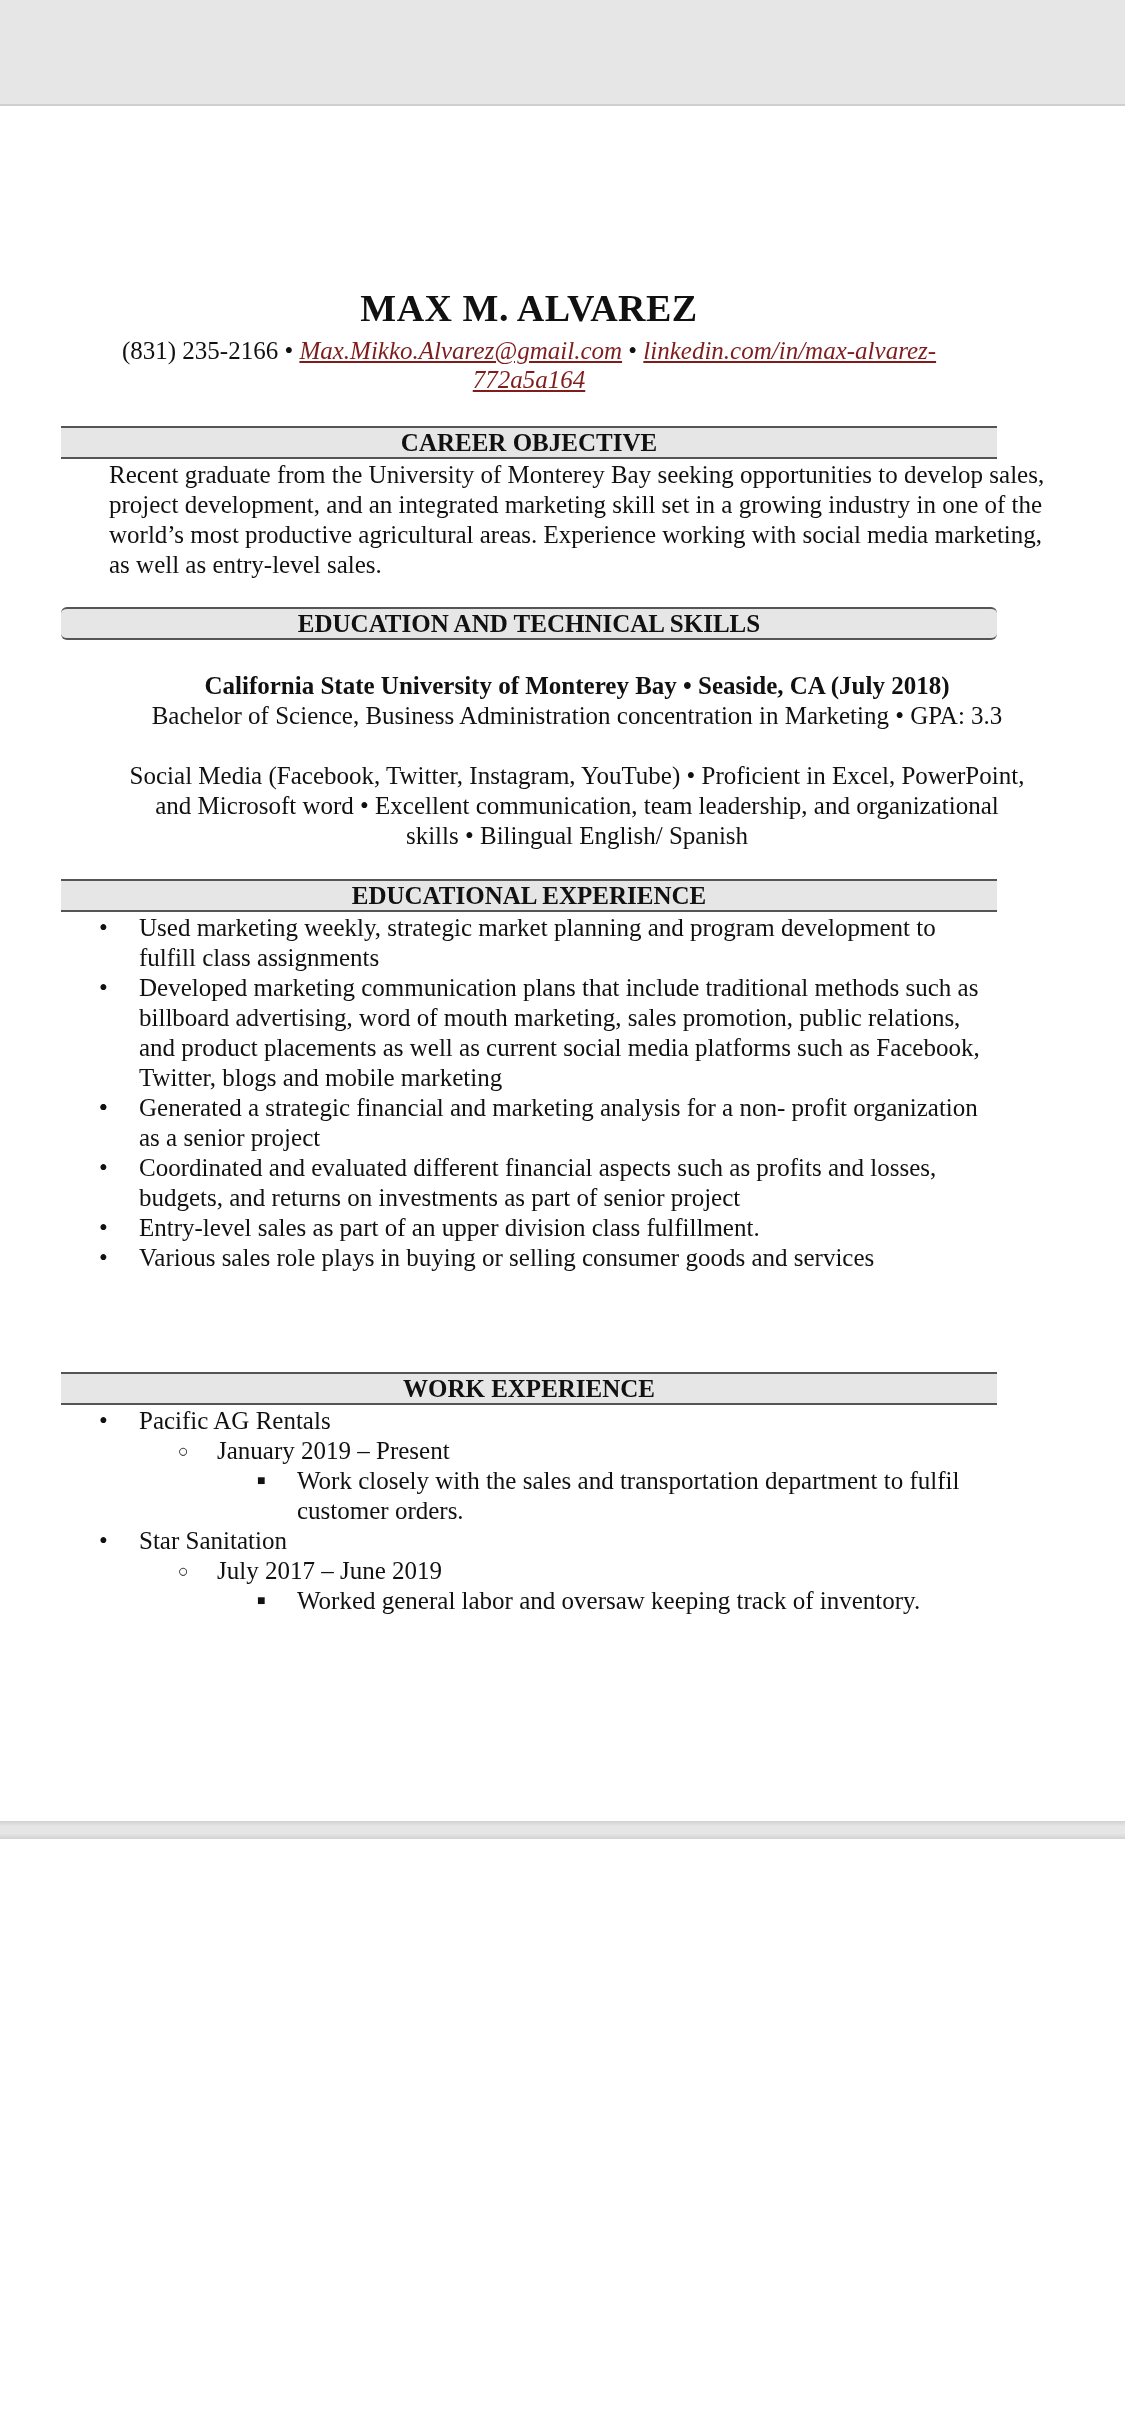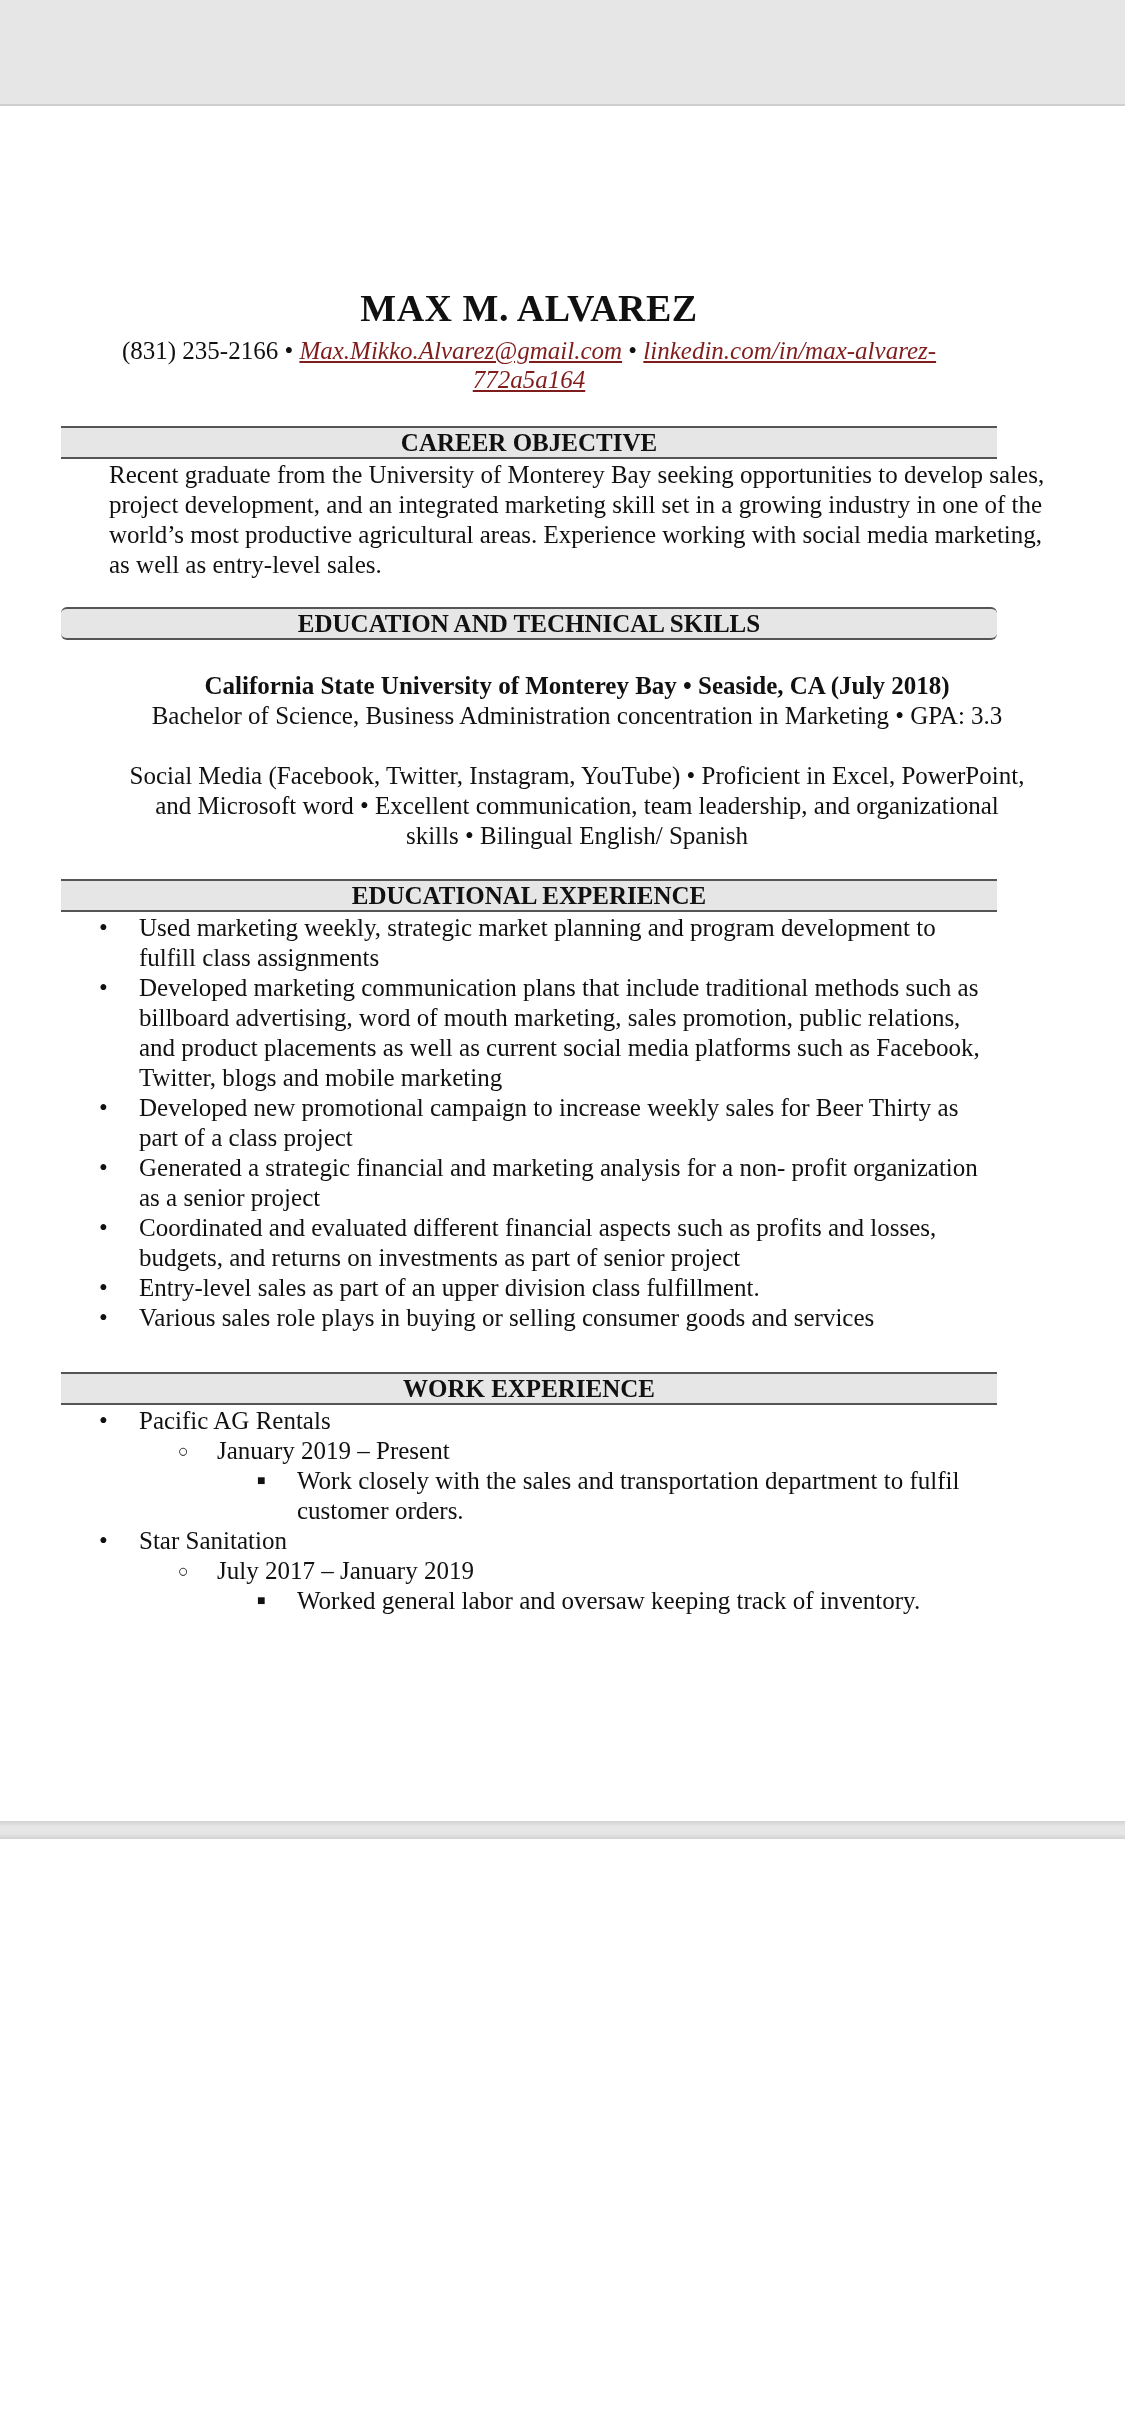--- a/index.html
+++ b/index.html
@@ -72,32 +72,32 @@
 
   <div class="section-bar" style="top:607px;border-radius:6px;">EDUCATION AND TECHNICAL SKILLS</div>
   <div class="para center bold" style="top:671px;">California State University of Monterey Bay • Seaside, CA (July 2018)</div>
   <div class="para center" style="top:701px;">Bachelor of Science, Business Administration concentration in Marketing • GPA: 3.3</div>
   <div class="para center" style="top:761px; left:20px; width:896px;">Social Media (Facebook, Twitter, Instagram, YouTube) • Proficient in Excel, PowerPoint, and Microsoft word • Excellent communication, team leadership, and organizational skills • Bilingual English/ Spanish</div>
 
   <div class="section-bar" style="top:879px;">EDUCATIONAL EXPERIENCE</div>
   <ul class="blist" style="top:913px;">
     <li class="l1"><span class="mark">•</span><span>Used marketing weekly, strategic market planning and program development to fulfill class assignments</span></li>
     <li class="l1"><span class="mark">•</span><span>Developed marketing communication plans that include traditional methods such as billboard advertising, word of mouth marketing, sales promotion, public relations, and product placements as well as current social media platforms such as Facebook, Twitter, blogs and mobile marketing</span></li>
-    <li class="l1"><span class="mark">•</span><span>Developed new promotional campaign to increase weekly sales for Beer Thirty as part of a class project</span></li>
+    <li class="l1"><span class="mark">•</span></li>
     <li class="l1"><span class="mark">•</span><span>Generated a strategic financial and marketing analysis for a non- profit organization as a senior project</span></li>
     <li class="l1"><span class="mark">•</span><span>Coordinated and evaluated different financial aspects such as profits and losses, budgets, and returns on investments as part of senior project</span></li>
     <li class="l1"><span class="mark">•</span><span>Entry-level sales as part of an upper division class fulfillment.</span></li>
     <li class="l1"><span class="mark">•</span><span>Various sales role plays in buying or selling consumer goods and services</span></li>
   </ul>
 
   <div class="section-bar" style="top:1372px;">WORK EXPERIENCE</div>
   <ul class="blist" style="top:1406px;">
     <li class="l1"><span class="mark">•</span><span>Pacific AG Rentals</span></li>
     <li class="l2"><span class="mark">○</span><span>January 2019 – Present</span></li>
     <li class="l3"><span class="mark">■</span><span>Work closely with the sales and transportation department to fulfil customer orders.</span></li>
     <li class="l1"><span class="mark">•</span><span>Star Sanitation</span></li>
-    <li class="l2"><span class="mark">○</span><span>July 2017 – January 2019</span></li>
+    <li class="l2"><span class="mark">○</span><span>July 2017 – June 2019</span></li>
     <li class="l3"><span class="mark">■</span><span>Worked general labor and oversaw keeping track of inventory.</span></li>
   </ul>
 
 </div>
 
 <div class="page-gap"></div>
 
 </body></html>

